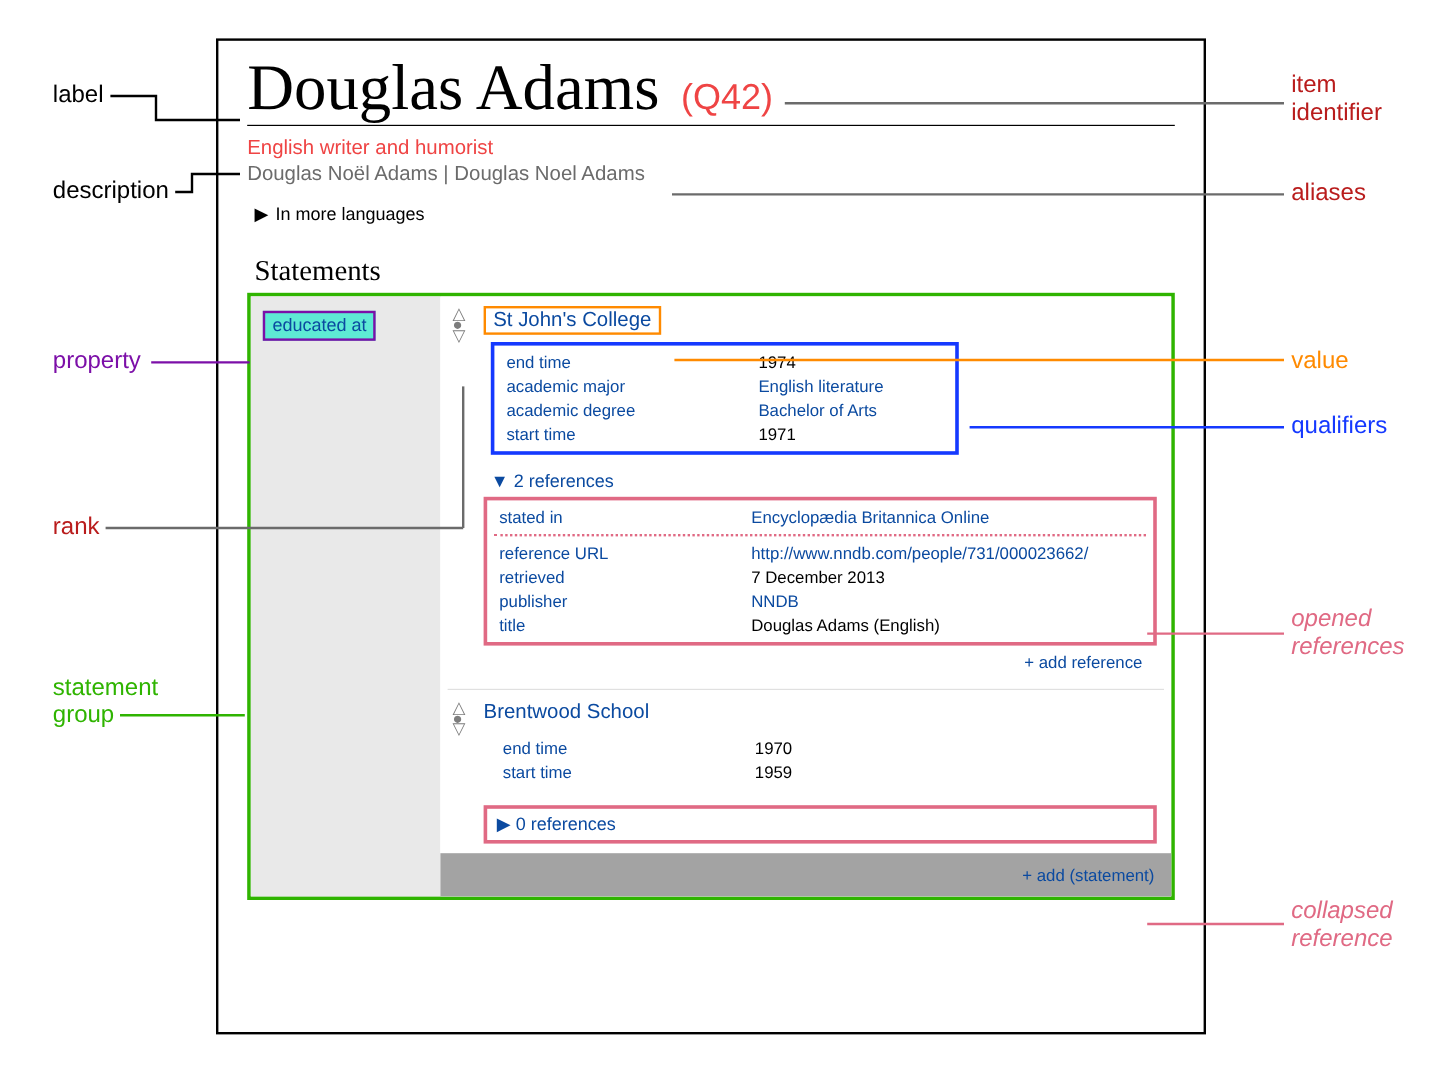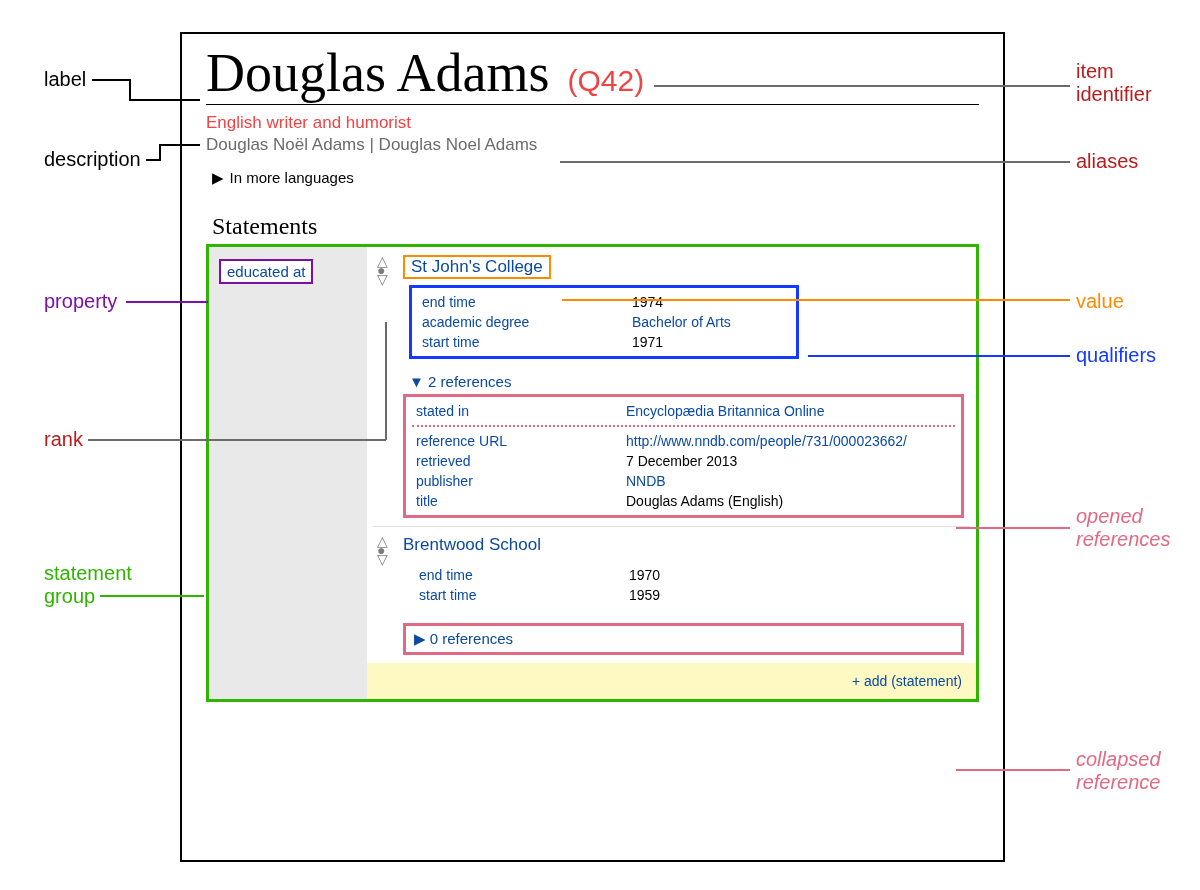--- a/index.html
+++ b/index.html
@@ -51,21 +51,21 @@
     position: relative;
   }
   .prop-col {
     width: 158px;
     background:#e9e9e9;
     padding:12px 10px;
     flex-shrink:0;
   }
   .prop-badge {
     border: 2px solid #7c0fa8;
-    background:#ffffff;
+    background:#5eead4;
     padding:2px 6px;
     color:#0b4aa0;
     font-size:15px;
     display:inline-block;
   }
   .values-col {
     flex:1;
     background:#fff;
     padding:0;
   }
@@ -144,21 +144,21 @@
   .refs-collapsed {
     border:3px solid #e06a84;
     margin-top:14px;
     padding:4px 8px;
     color:#0b4aa0;
     font-size:15px;
     cursor:pointer;
   }
 
   .footer-grey {
-    background:#fef9c3;
+    background:#a3a3a3;
     padding:10px 14px;
     text-align:right;
     color:#0b4aa0;
     font-size:14px;
   }
 
   
   .ann { position:absolute; font-size:20px; white-space:nowrap; }
   .ann.black { color:#000; }
   .ann.grey { color:#b91c1c; }
@@ -196,20 +196,24 @@
         <div class="value-block">
           <div class="rank">△<br>●<br>▽</div>
           <span class="val-name val-box">St John's College</span>
 
           <div class="quals" id="quals1">
               <div class="qrow">
                 <div class="k">end time</div>
                 <div class="v">1974</div>
               </div>
               <div class="qrow">
+                <div class="k">academic major</div>
+                <div class="v link-blue">English literature</div>
+              </div>
+              <div class="qrow">
                 <div class="k">academic degree</div>
                 <div class="v link-blue">Bachelor of Arts</div>
               </div>
               <div class="qrow">
                 <div class="k">start time</div>
                 <div class="v">1971</div>
               </div>
             </div>
 
           <div class="refs-toggle">
@@ -233,20 +237,21 @@
               <div class="refrow">
                 <div class="k">publisher</div>
                 <div class="v link-blue">NNDB</div>
               </div>
               <div class="refrow">
                 <div class="k">title</div>
                 <div class="v">Douglas Adams (English)</div>
               </div>
             </div>
 
+          <div class="add-ref">+  add reference</div>
         </div>
 
         <div class="hr-sep"></div>
 
         <div class="value-block">
           <div class="rank">△<br>●<br>▽</div>
           <span class="val-name">Brentwood School</span>
 
           <div class="block2-quals" id="quals2">
               <div class="qrow">

